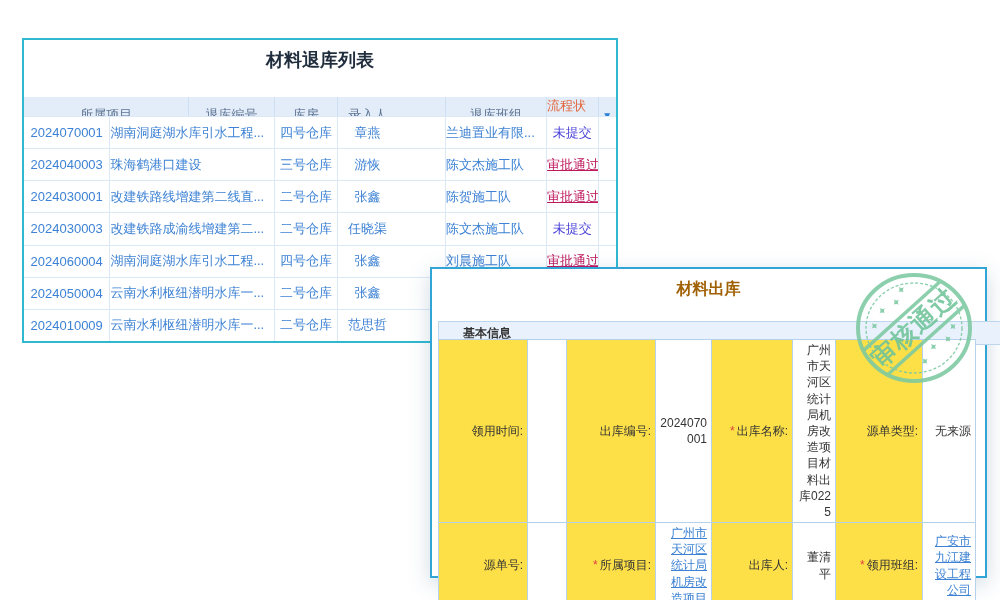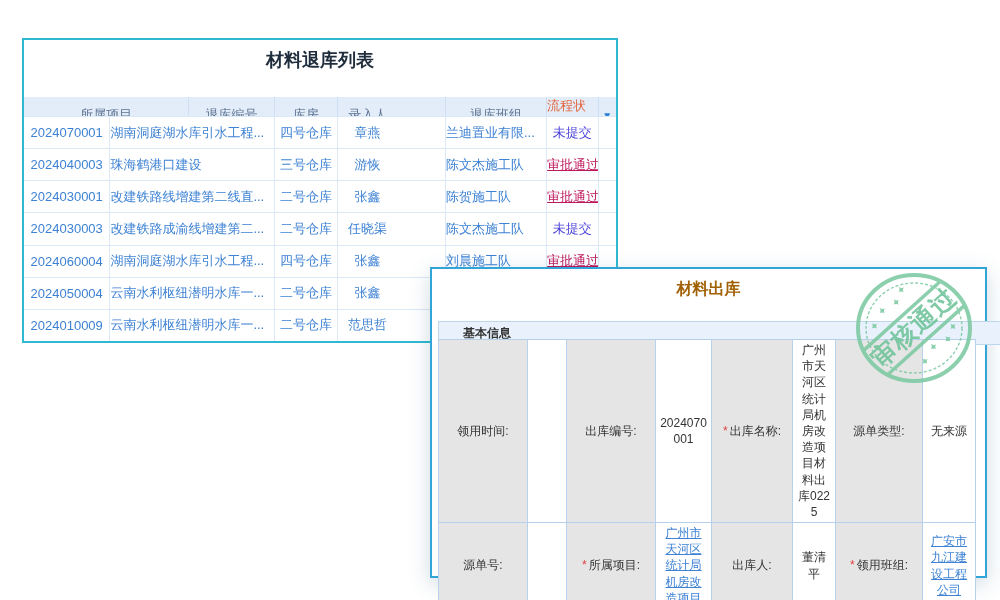--- a/index.html
+++ b/index.html
@@ -54,22 +54,22 @@
     position:absolute; left:6px; top:44px; width:617px; height:24px;
     background:#e9f2fc; border:1px solid #bcd6ee;
     line-height:22px; padding-left:24px; font-size:12px; font-weight:600; color:#333;margin-top:8px;
   }
   table.form { position:absolute; left:6px; top:70px; width:537px;
     border-collapse:collapse; table-layout:fixed; }
   table.form td {
     border:1px solid #b5d1eb; font-size:12px; color:#333;
     padding:2px 4px; vertical-align:middle; word-break:break-all; line-height:1.35;
   }
-  td.lbl { background:#e5e5e5; text-align:center; color:#333; }
-  td.val { background:#fff; text-align:center; }
+  td.lbl { background:#fde047; text-align:right; color:#333; }
+  td.val { background:#fff; text-align:right; }
   .req { color:#e04141; margin-right:2px; font-size:12px; }
   a.flink { color:#3d82d4; text-decoration:underline; cursor:pointer; }
 
   
   .stamp { position:absolute; left:845px; top:266px; width:150px; height:126px;
            z-index:9; pointer-events:none; opacity:.88; }
 </style>
 </head>
 <body>
 

